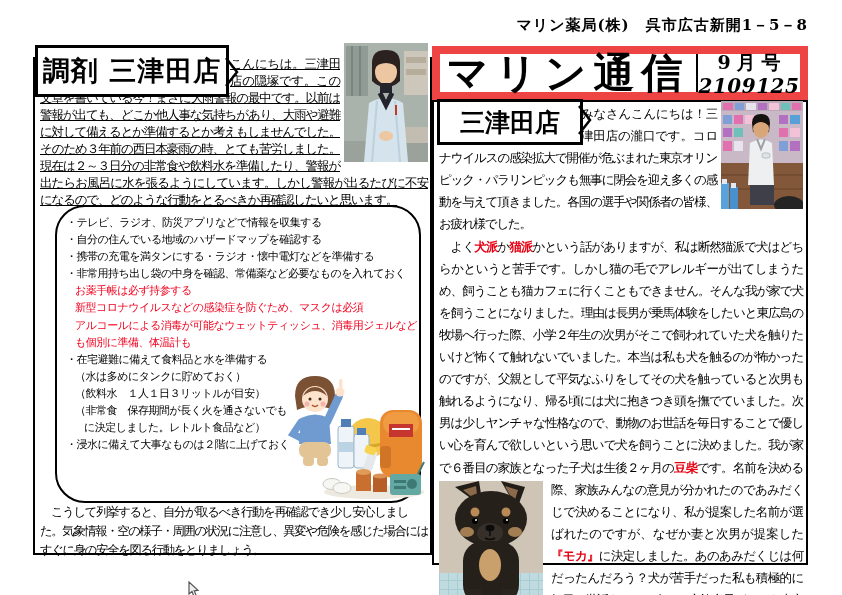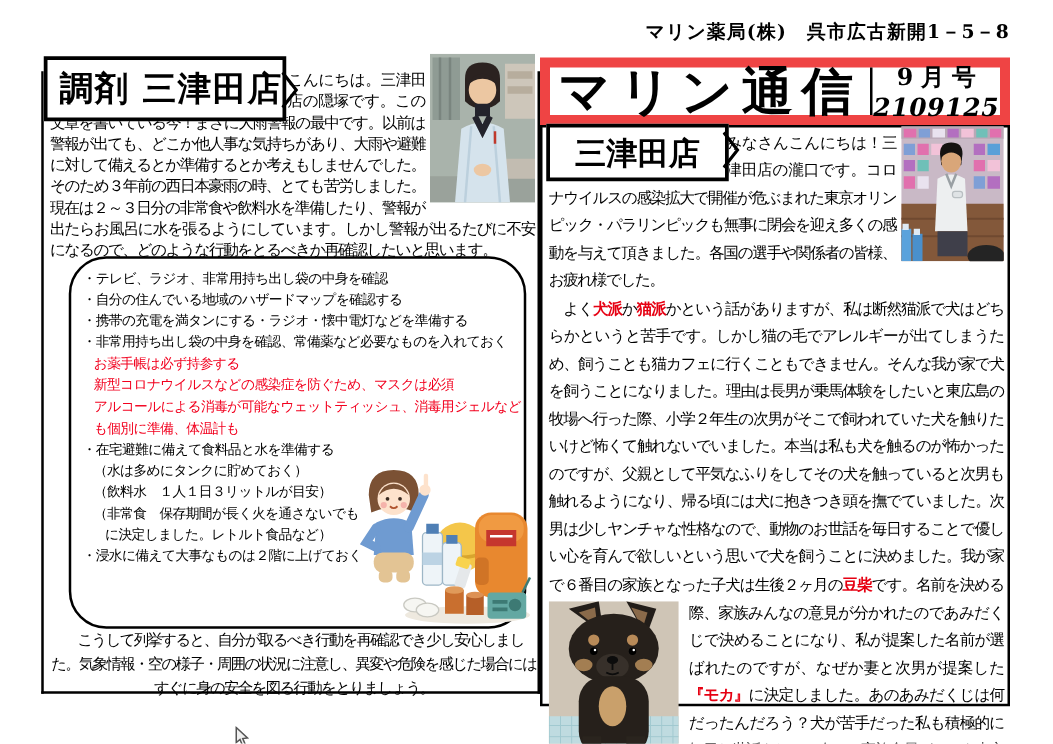--- a/index.html
+++ b/index.html
@@ -9,43 +9,43 @@
   
   .top-address{position:absolute;top:16px;right:34px;font-size:15px;font-weight:bold;
                letter-spacing:1px;font-family:"DejaVu Serif","Liberation Serif",serif;}
 
   
   .left-box{position:absolute;left:33px;top:57px;width:395px;height:496px;
             border-left:2px solid #000;border-right:2px solid #000;border-bottom:2px solid #000;}
   .title-box{position:absolute;background:#fff;border:3.5px solid #000;display:flex;
              align-items:center;justify-content:center;font-weight:bold;
              font-family:"DejaVu Serif","Liberation Serif",serif;z-index:4;}
-  .lt-title{left:35px;top:45px;width:188px;height:46px;font-size:27px;letter-spacing:1px;justify-content:flex-end;}
+  .lt-title{left:35px;top:45px;width:188px;height:46px;font-size:27px;letter-spacing:1px;}
   .chevron{position:absolute;z-index:4;}
   .lt-chev{left:225px;top:56px;}
   .rt-chev{left:578px;top:104px;}
 
   .left-intro{position:absolute;left:40px;top:55px;width:388px;font-size:12.5px;
-              letter-spacing:-1.2px;line-height:17px;z-index:2;text-align:justify;}
+              letter-spacing:-1.2px;line-height:17px;z-index:2;text-align:justify;text-decoration:underline;}
   .sp-title-l{float:left;width:190px;height:33px;}
   .ph-float-l{float:right;width:84px;height:119px;margin:-12px 0 0 4px;}
   .photo-frame{display:block;}
 
   .check-box{position:absolute;left:55px;top:205px;width:366px;height:298px;
              border:2px solid #000;border-radius:30px;box-sizing:border-box;
              padding:7px 4px 0 9px;z-index:1;}
   .ck-head{font-size:11.5px;font-weight:bold;letter-spacing:-0.5px;line-height:17.1px;}
   .ck{font-size:11px;letter-spacing:-0.5px;line-height:17.1px;white-space:nowrap;}
   .ck.red{color:#f2001e;padding-left:9px;}
   .ck.paren{padding-left:9px;}
   .ck.paren2{padding-left:18px;}
 
   .illus{position:absolute;z-index:3;}
   .left-outro{position:absolute;left:40px;top:503px;width:390px;font-size:12.3px;
-              letter-spacing:-1.3px;line-height:19px;z-index:2;text-align:center;}
+              letter-spacing:-1.3px;line-height:19px;z-index:2;}
 
   
   .news-head{position:absolute;left:432px;top:46px;width:376px;height:54px;
              border:8px solid #ef4444;box-sizing:border-box;display:flex;z-index:2;}
   .news-title{flex:1;display:flex;align-items:center;justify-content:center;
               font-size:41px;font-weight:bold;letter-spacing:7px;
               font-family:"DejaVu Serif","Liberation Serif",serif;}
   .issue-cell{width:102px;border-left:2px solid #000;display:flex;flex-direction:column;
               align-items:center;justify-content:center;
               font-family:"DejaVu Serif","Liberation Serif",serif;font-weight:bold;}
@@ -105,21 +105,21 @@
         <line x1="33" y1="58" x2="28" y2="119" stroke="#bcd0dd" stroke-width="2"></line>
         <line x1="51" y1="58" x2="56" y2="119" stroke="#bcd0dd" stroke-width="2"></line>
         <line x1="52" y1="62" x2="52" y2="72" stroke="#c0392b" stroke-width="2"></line>
         <ellipse cx="42" cy="93" rx="7" ry="5" fill="#ecc7a2"></ellipse>
       </svg>
     </span>
     <span>こんにちは。三津田店の隠塚です。この文章を書いている今！まさに大雨警報の最中です。以前は警報が出ても、どこか他人事な気持ちがあり、大雨や避難に対して備えるとか準備するとか考えもしませんでした。そのため３年前の西日本豪雨の時、とても苦労しました。現在は２～３日分の非常食や飲料水を準備したり、警報が出たらお風呂に水を張るようにしています。しかし警報が出るたびに不安になるので、どのような行動をとるべきか再確認したいと思います。</span>
   </div>
 
   <div class="check-box">
-    <div class="ck">・テレビ、ラジオ、非常用持ち出し袋の中身を確認</div>
+    <div class="ck">・テレビ、ラジオ、防災アプリなどで情報を収集する</div>
     <div class="ck">・自分の住んでいる地域のハザードマップを確認する</div>
     <div class="ck">・携帯の充電を満タンにする・ラジオ・懐中電灯などを準備する</div>
     <div class="ck">・非常用持ち出し袋の中身を確認、常備薬など必要なものを入れておく</div>
     <div class="ck red">お薬手帳は必ず持参する</div>
     <div class="ck red">新型コロナウイルスなどの感染症を防ぐため、マスクは必須</div>
     <div class="ck red">アルコールによる消毒が可能なウェットティッシュ、消毒用ジェルなど</div>
     <div class="ck red">も個別に準備、体温計も</div>
     <div class="ck">・在宅避難に備えて食料品と水を準備する</div>
     <div class="ck paren">（水は多めにタンクに貯めておく）</div>
     <div class="ck paren">（飲料水　１人１日３リットルが目安）</div>

